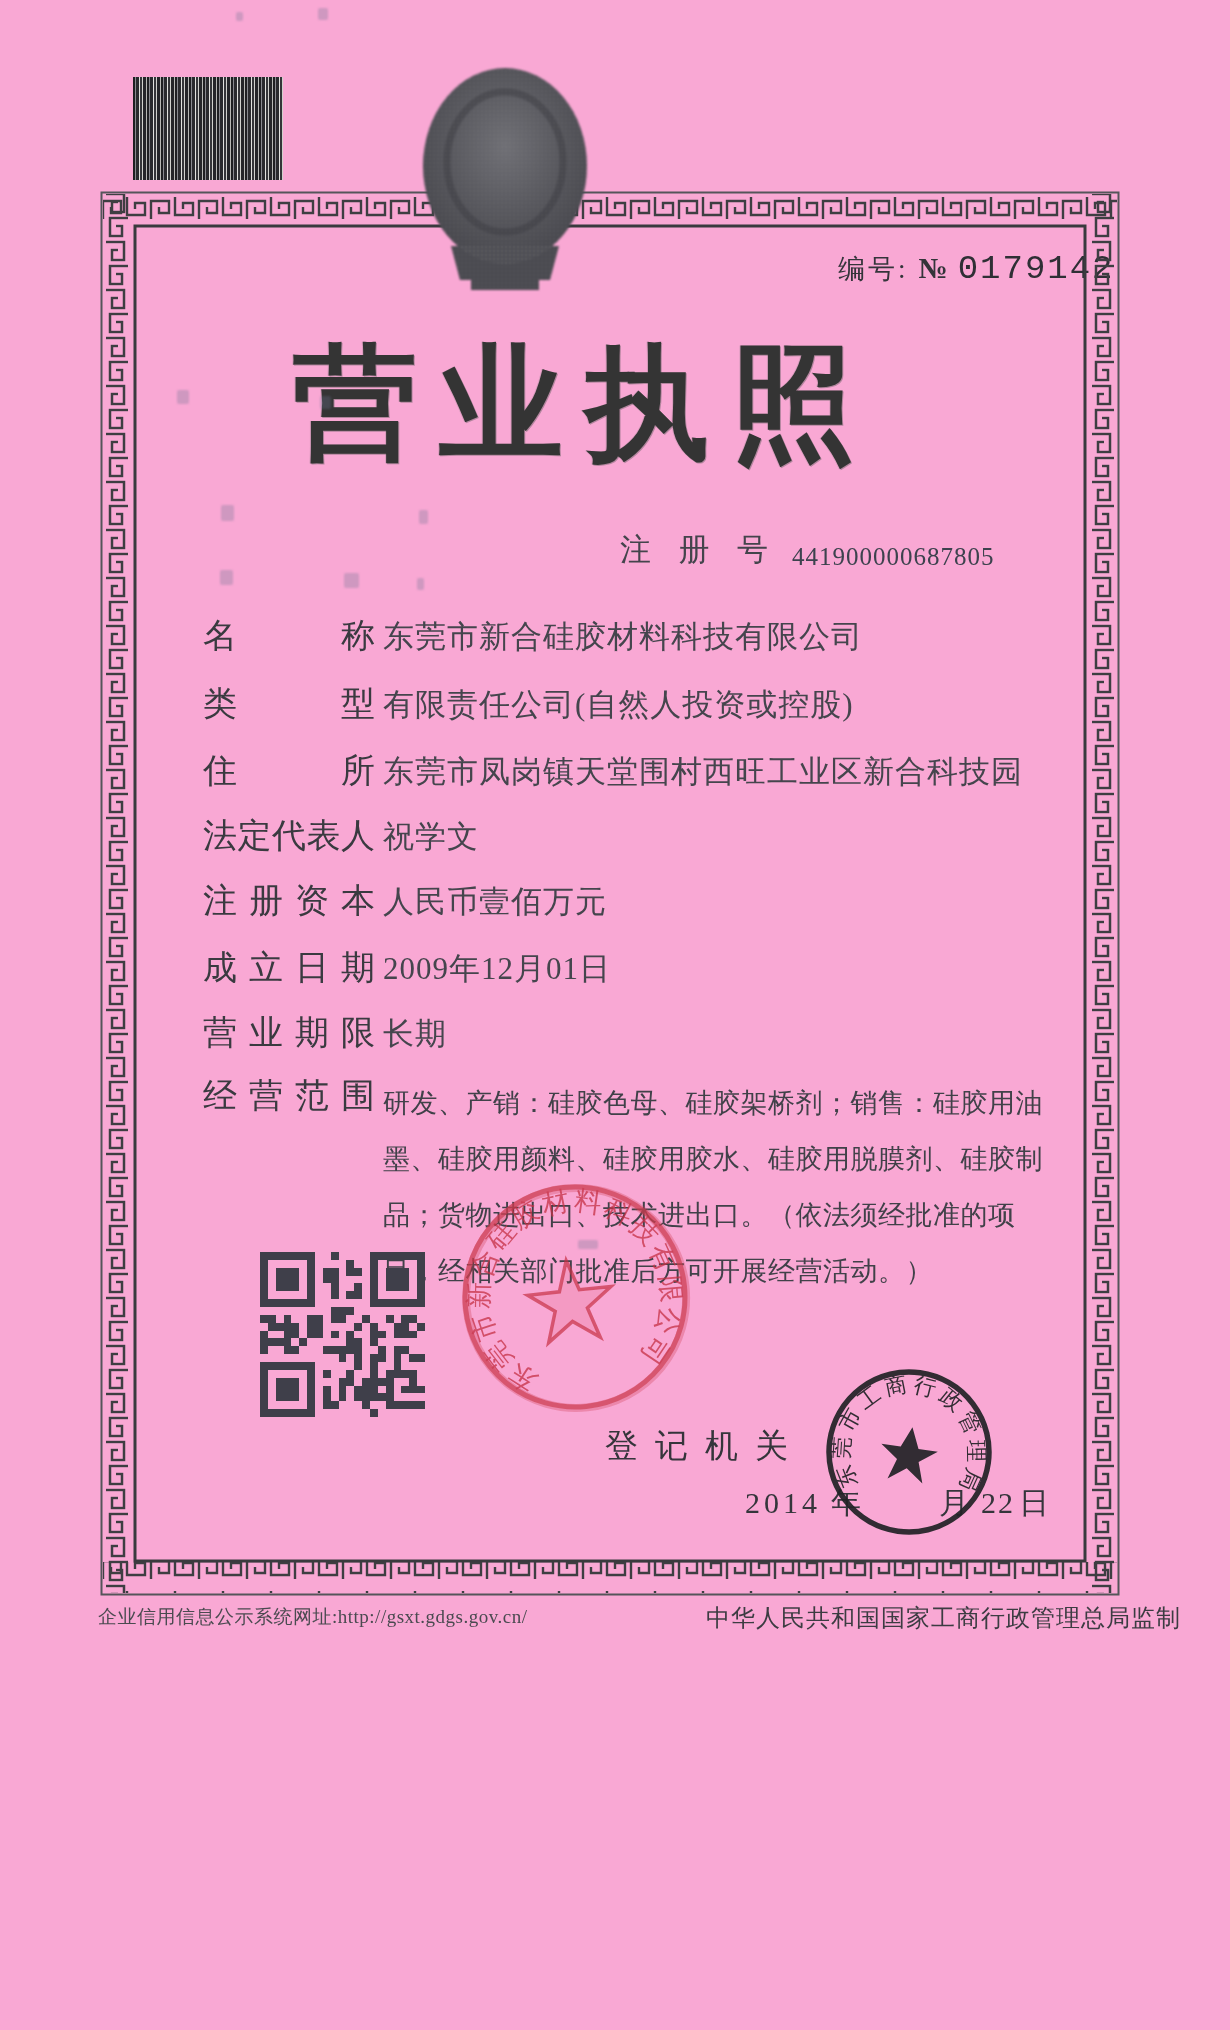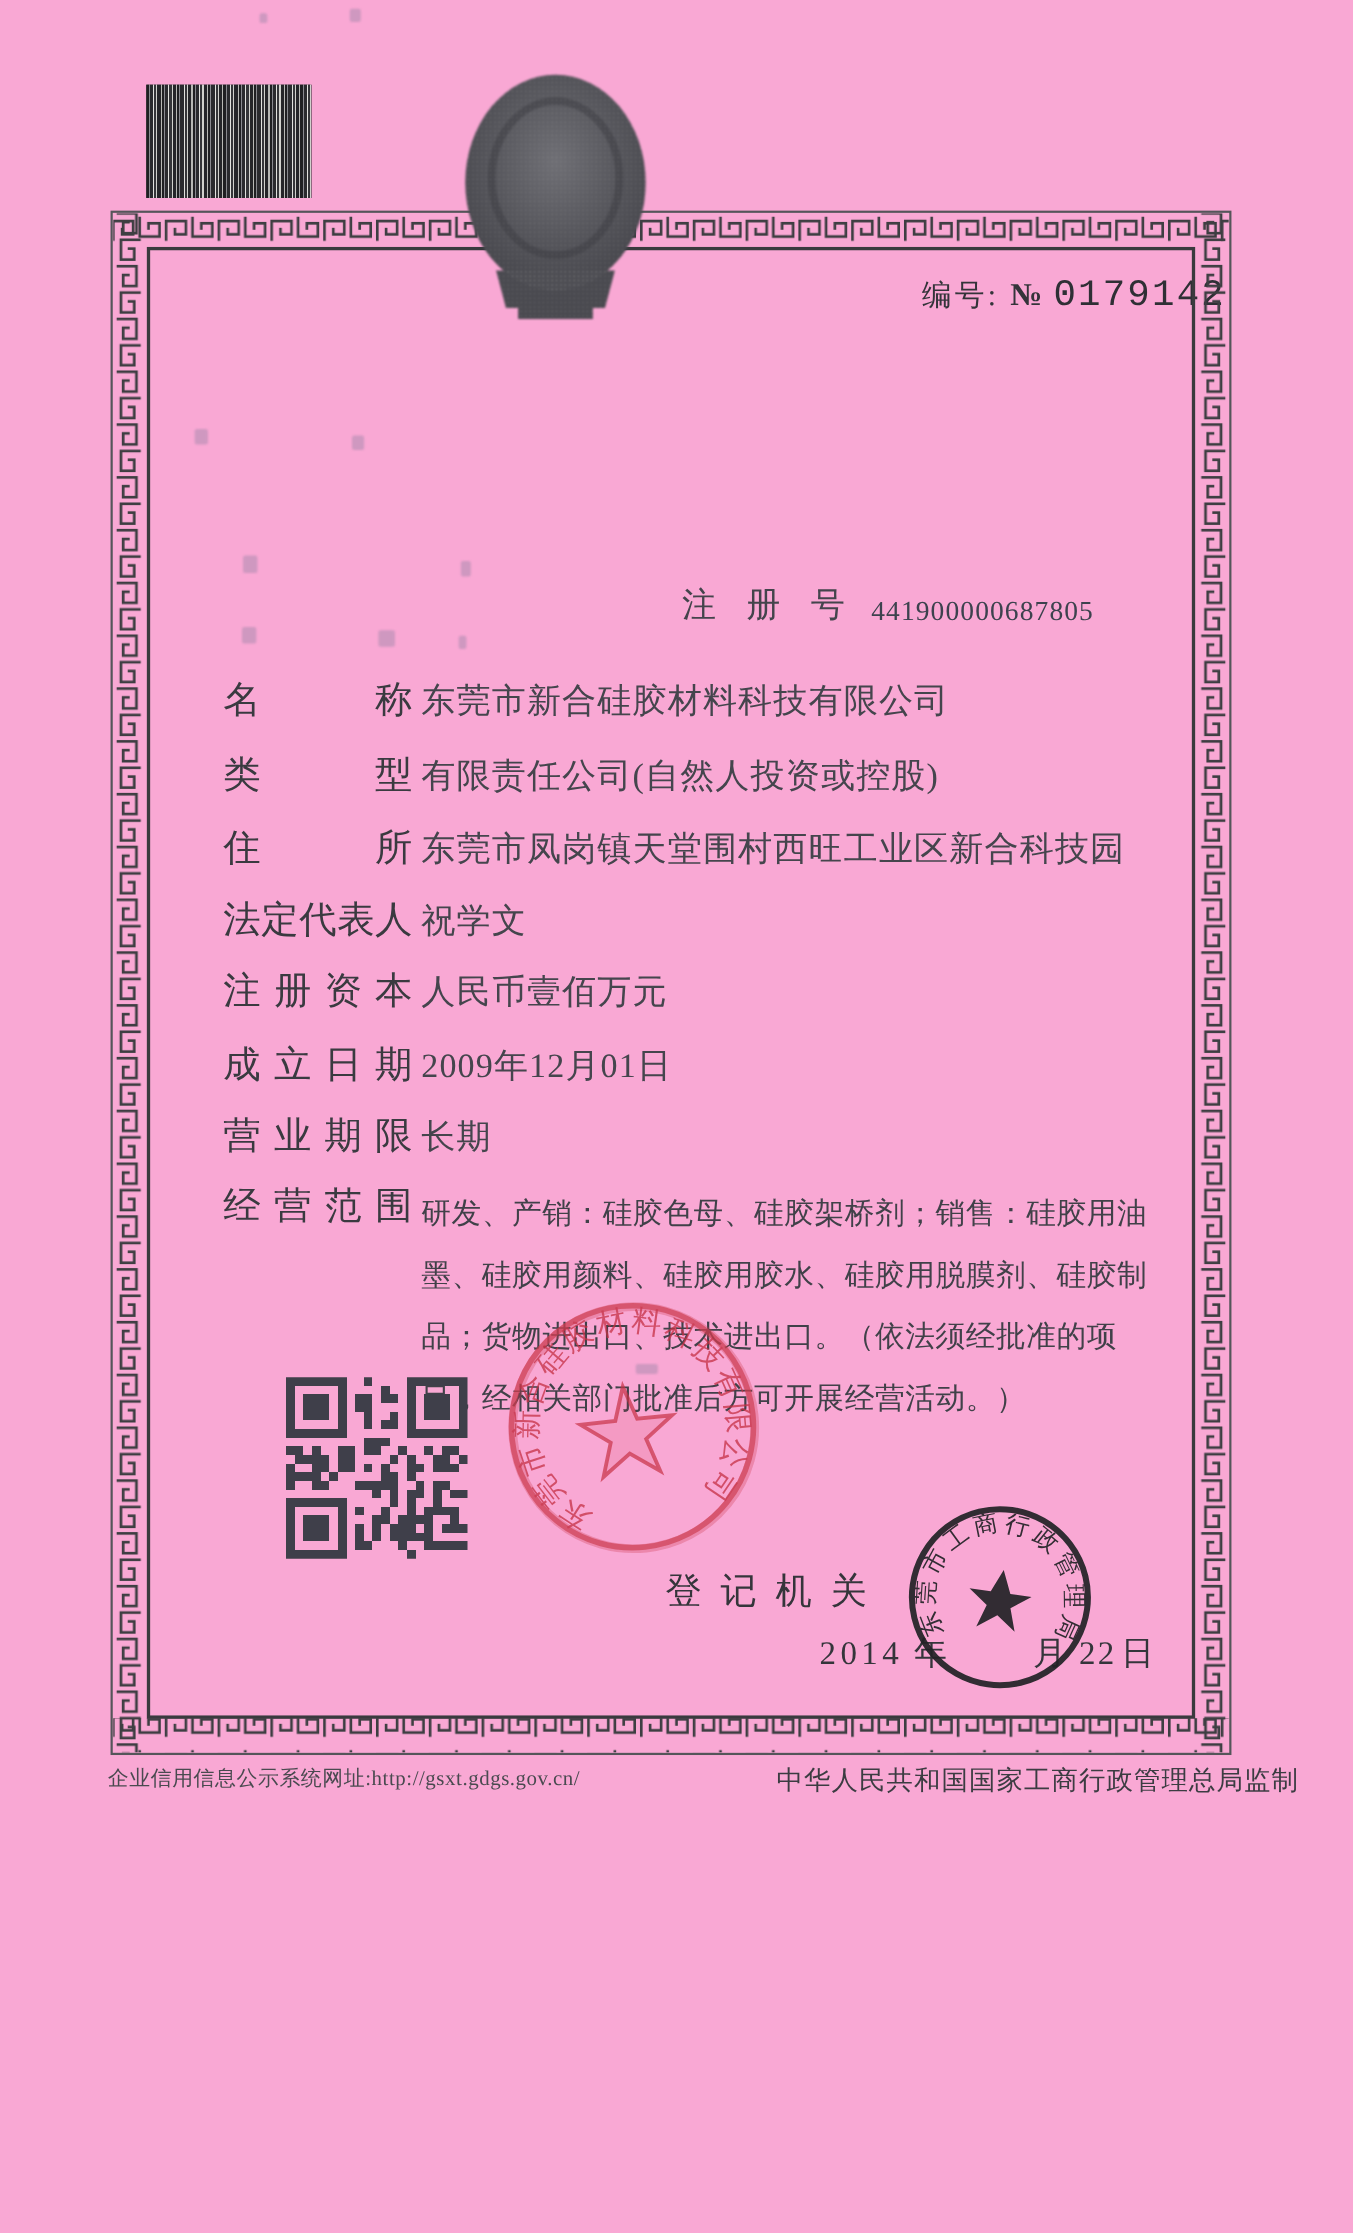--- a/index.html
+++ b/index.html
@@ -108,20 +108,21 @@
     <ellipse cx="84" cy="100" rx="82" ry="98" fill="url(#spk)" opacity=".45"></ellipse>
     <path d="M30 180 L138 180 L129 214 L118 214 L118 224 L50 224 L50 214 L39 214 Z" fill="url(#spk)" opacity=".4"></path>
   </svg>
 
   <div class="serial">
     <span class="lab">编号:</span>
     <span class="sym">№</span>
     <span class="num">0179142</span>
   </div>
 
+  <div class="title">营业执照</div>
 
   <div class="regno">
     <span class="lab">注册号</span>
     <span class="val">441900000687805</span>
   </div>
 
   <div class="row r0">
     <div class="flabel">名称</div>
     <div class="fvalue">东莞市新合硅胶材料科技有限公司</div>
   </div>

